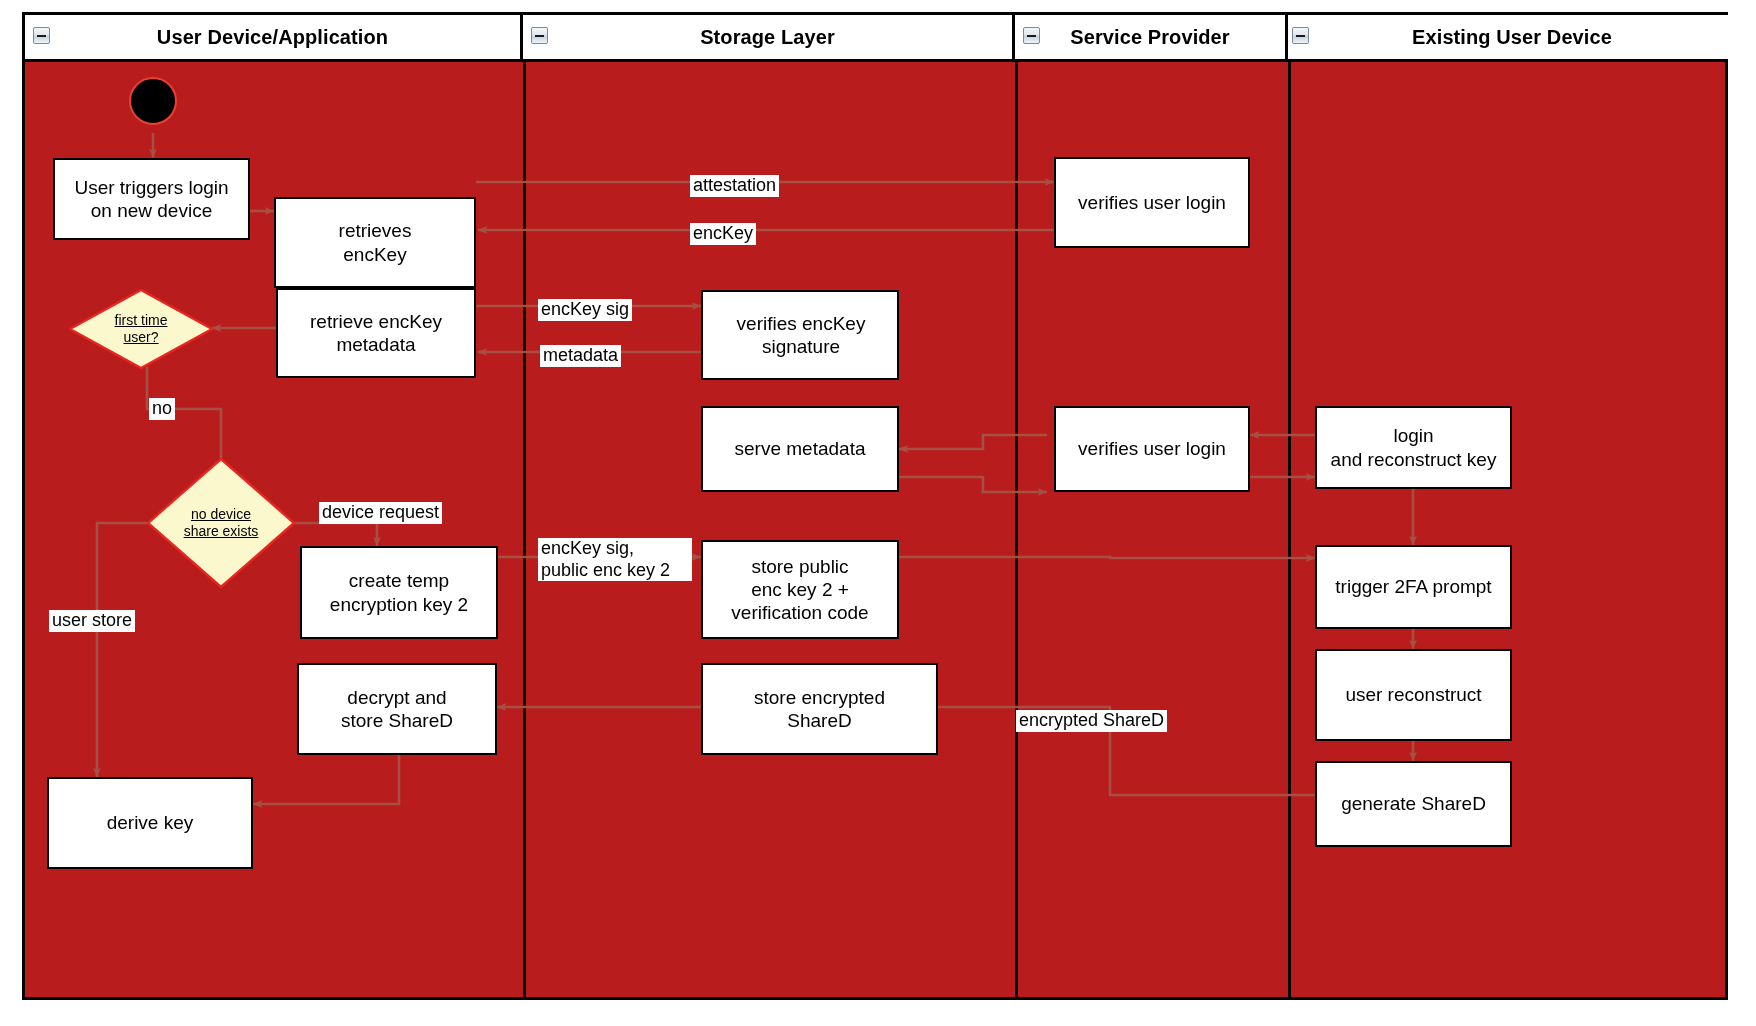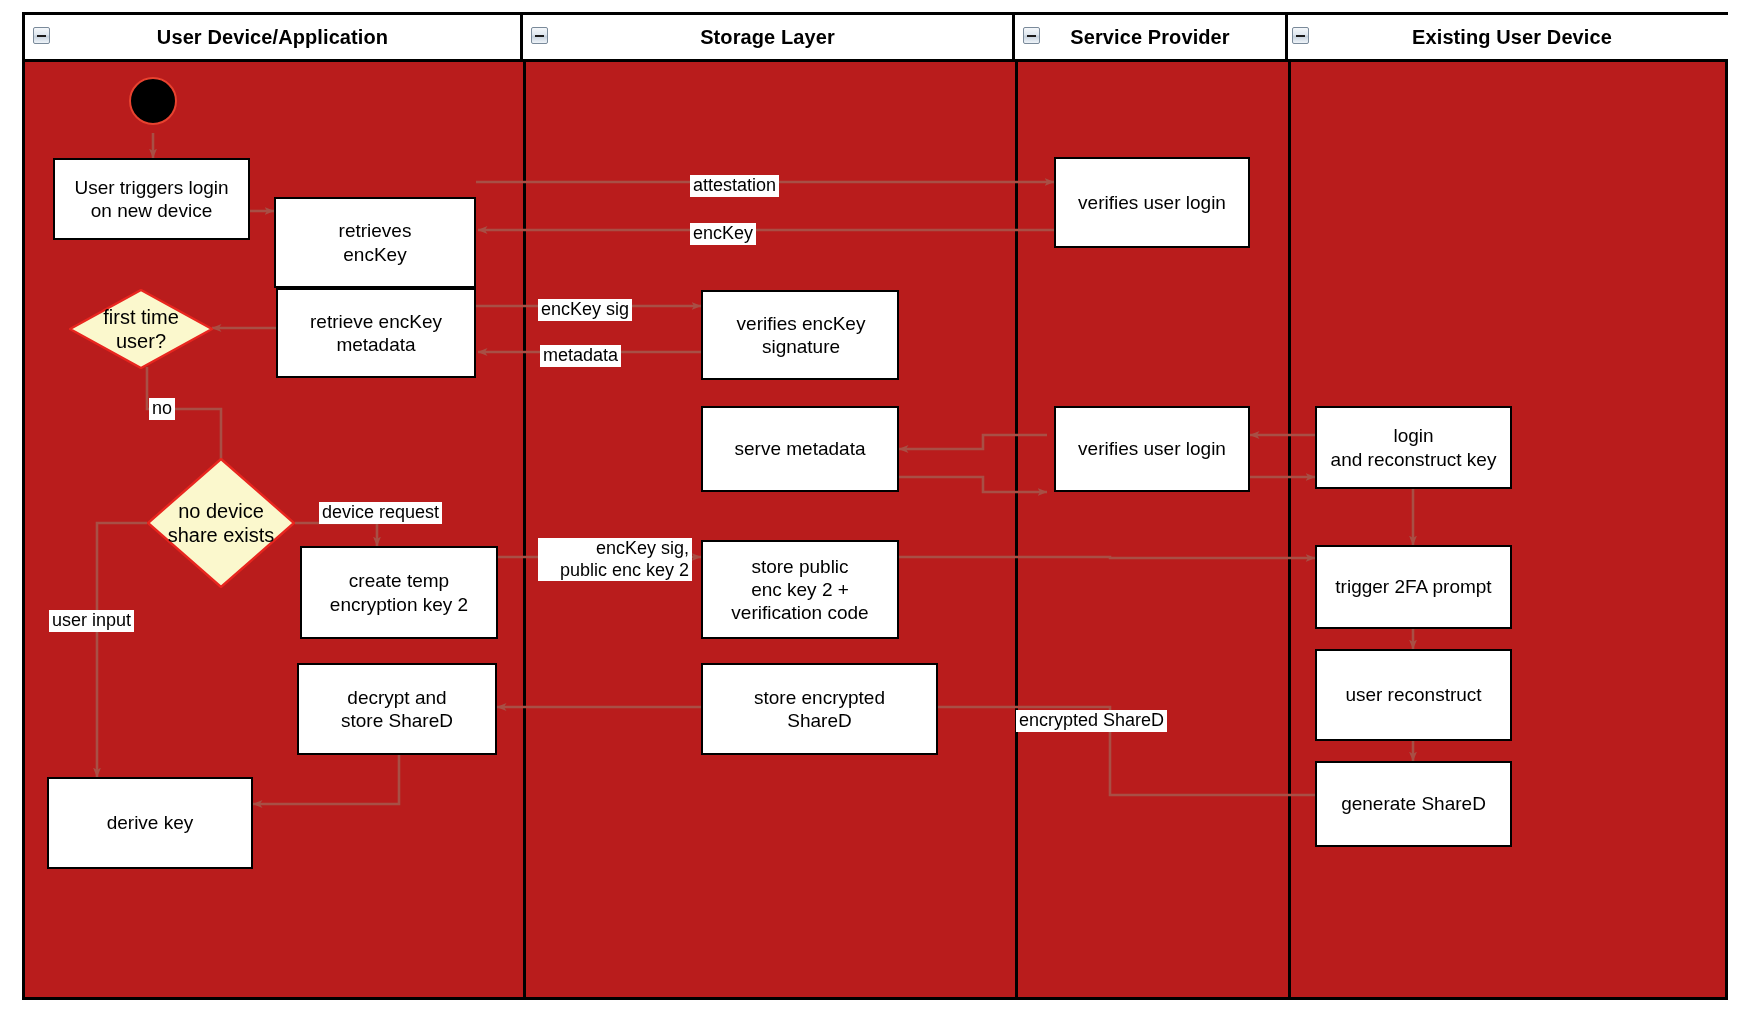--- a/index.html
+++ b/index.html
@@ -99,25 +99,26 @@
     position: absolute;
     inset: 0;
   }
   .decision-label {
     position: absolute;
     inset: 0;
     display: flex;
     align-items: center;
     justify-content: center;
     text-align: center;
-    font-size: 20px;
+    font-size: 14px;
     line-height: 1.2;
     color: #000000;
     white-space: pre-line;
     pointer-events: none;
+    text-decoration: underline;
   }
   
   .start-node {
     position: absolute;
     border-radius: 50%;
     background: #000000;
     border: 2px solid #e8422f;
     box-sizing: border-box;
   }
   
@@ -129,21 +130,21 @@
     pointer-events: none;
   }
   .edge-label {
     position: absolute;
     font-size: 18px;
     line-height: 1.2;
     color: #000000;
     background: #ffffff;
     padding: 0 3px;
     white-space: pre-line;
-    text-align: right;
+    text-align: left;
   }
 </style>
 </head>
 <body>
 
 <div id="canvas">
   <div id="diagram-frame">
 
     <div class="lane-header" style="left:0; width:498px;">
       <span class="collapse-icon"></span>
@@ -221,21 +222,21 @@
         <path d="M374,740 L374,789 L228,789"></path>
       </g>
     </svg>
 
     <div class="edge-label" style="left:665px; top:160px;">attestation</div>
     <div class="edge-label" style="left:665px; top:208px;">encKey</div>
     <div class="edge-label" style="left:513px; top:284px;">encKey sig</div>
     <div class="edge-label" style="left:515px; top:330px;">metadata</div>
     <div class="edge-label" style="left:124px; top:383px;">no</div>
     <div class="edge-label" style="left:294px; top:487px;">device request</div>
-    <div class="edge-label" style="left:24px; top:595px;">user input</div>
+    <div class="edge-label" style="left:24px; top:595px;">user store</div>
     <div class="edge-label" style="left:513px; top:523px; width:148px;">encKey sig,
 public enc key 2</div>
     <div class="edge-label" style="left:991px; top:695px;">encrypted ShareD</div>
 
     <div class="start-node" style="left:104px; top:62px; width:48px; height:48px;"></div>
 
     <div class="node" style="left:28px; top:143px; width:197px; height:82px;">User triggers login
 on new device</div>
     <div class="node" style="left:249px; top:142px; width:202px; height:91px;margin-top:40px;">retrieves
 encKey</div>

